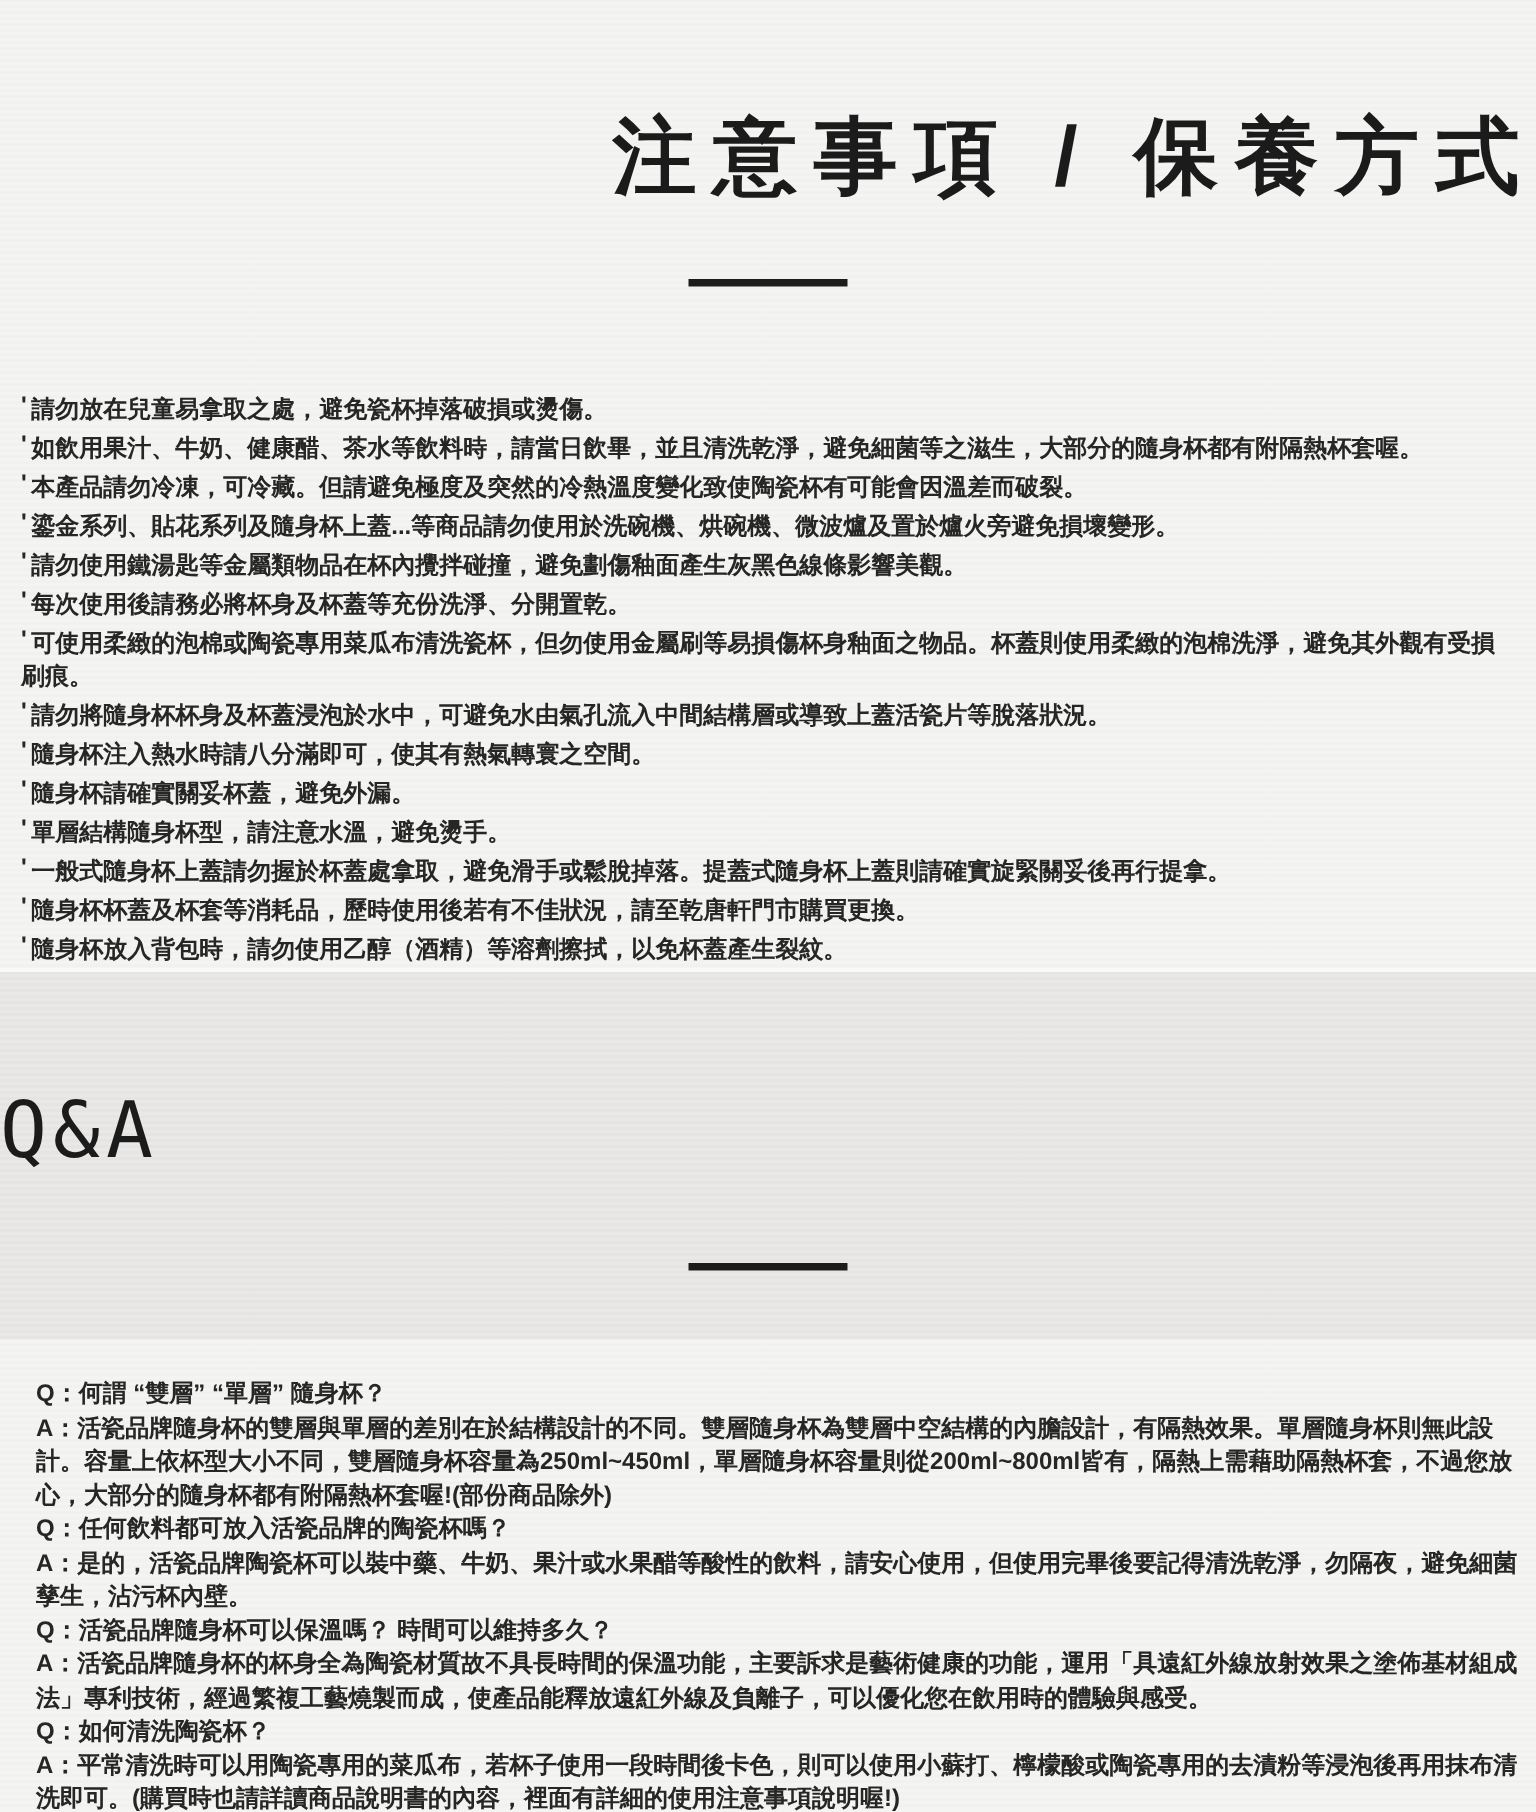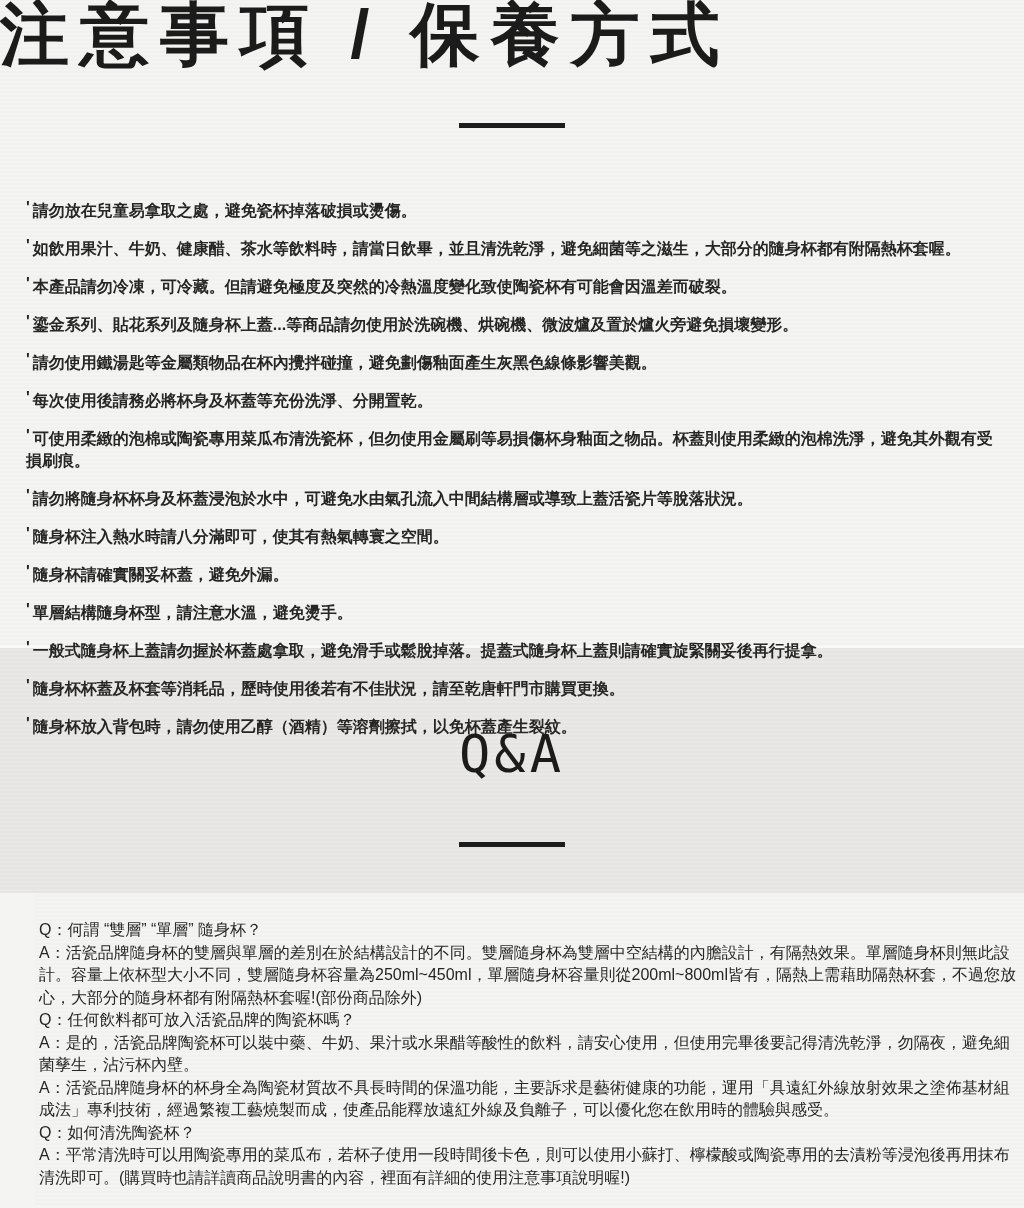--- a/index.html
+++ b/index.html
@@ -14,81 +14,81 @@
     font-family: "Liberation Sans", sans-serif;
     color: #222220;
   }
   .section-notice {
     box-sizing: border-box;
     height: 645px;
     background: #f4f4f2;
     background-image: repeating-linear-gradient(0deg, rgba(0,0,0,0.012) 0 2px, rgba(255,255,255,0.02) 2px 4px);
   }
   .page-title {
-    text-align: left;
-    font-size: 69px;
+    text-align: right;
+    font-size: 56px;
     line-height: 1;
     font-weight: 700;
     letter-spacing: 11px;
+    padding-top: 76px;
     color: #1b1b1b;
     white-space: nowrap;
   }
   .divider {
     width: 106px;
     height: 5px;
     background: #1c1c1c;
     margin: 54px auto 0 auto;
   }
   .notice-list {
     margin-top: 72px;
     padding: 0 10px;
     font-size: 16px;
     line-height: 22px;
     font-weight: 700;
     color: #262624;
   }
-  .notice-item { margin: 16px; }
+  .notice-item { margin: 4px; }
   .tick {
     display: inline-block;
     font-weight: 700;
     margin-right: 3px;
     transform: translateY(-3px);
   }
   .qa-band {
     box-sizing: border-box;
     height: 248px;
     background: #e9e8e6;
     background-image: repeating-linear-gradient(0deg, rgba(0,0,0,0.015) 0 2px, rgba(255,255,255,0.025) 2px 4px);
     border-top: 3px solid #f9f9f8;
   }
   .qa-title {
-    text-align: center;
+    text-align: left;
     font-family: "DejaVu Sans Mono", monospace;
     font-size: 52px;
     line-height: 1;
     font-weight: 500;
     letter-spacing: 4px;
     padding-top: 80px;
     color: #1b1b1b;
   }
   .qa-band .divider {
     margin-top: 62px;
     height: 5px;
   }
   .section-qa-text {
     box-sizing: border-box;
     height: 312px;
     background: #f4f4f2;
     background-image: repeating-linear-gradient(0deg, rgba(0,0,0,0.012) 0 2px, rgba(255,255,255,0.02) 2px 4px);
-    padding: 26px 8px 0 4px;
+    padding: 26px 8px 0 24px;
     font-size: 16px;
     line-height: 22.5px;
-    font-weight: 400;
+    font-weight: 700;
     color: #262624;
-    margin-left: 35px;
   }
   .qa-line { margin: 0; }
 </style>
 </head>
 <body>
 
 <div class="section-notice">
   <div class="page-title">注意事項 / 保養方式</div>
   <div class="divider"></div>
 
@@ -113,16 +113,17 @@
 <div class="qa-band">
   <div class="qa-title">Q&amp;A</div>
   <div class="divider"></div>
 </div>
 
 <div class="section-qa-text">
   <div class="qa-line"><span>Q：</span><span>何謂 “雙層” “單層” 隨身杯？</span></div>
   <div class="qa-line"><span>A：</span><span>活瓷品牌隨身杯的雙層與單層的差別在於結構設計的不同。雙層隨身杯為雙層中空結構的內膽設計，有隔熱效果。單層隨身杯則無此設計。容量上依杯型大小不同，雙層隨身杯容量為250ml~450ml，單層隨身杯容量則從200ml~800ml皆有，隔熱上需藉助隔熱杯套，不過您放心，大部分的隨身杯都有附隔熱杯套喔!(部份商品除外)</span></div>
   <div class="qa-line"><span>Q：</span><span>任何飲料都可放入活瓷品牌的陶瓷杯嗎？</span></div>
   <div class="qa-line"><span>A：</span><span>是的，活瓷品牌陶瓷杯可以裝中藥、牛奶、果汁或水果醋等酸性的飲料，請安心使用，但使用完畢後要記得清洗乾淨，勿隔夜，避免細菌孳生，沾污杯內壁。</span></div>
+  <div class="qa-line"><span>Q：</span><span>活瓷品牌隨身杯可以保溫嗎？ 時間可以維持多久？</span></div>
   <div class="qa-line"><span>A：</span><span>活瓷品牌隨身杯的杯身全為陶瓷材質故不具長時間的保溫功能，主要訴求是藝術健康的功能，運用「具遠紅外線放射效果之塗佈基材組成法」專利技術，經過繁複工藝燒製而成，使產品能釋放遠紅外線及負離子，可以優化您在飲用時的體驗與感受。</span></div>
   <div class="qa-line"><span>Q：</span><span>如何清洗陶瓷杯？</span></div>
   <div class="qa-line"><span>A：</span><span>平常清洗時可以用陶瓷專用的菜瓜布，若杯子使用一段時間後卡色，則可以使用小蘇打、檸檬酸或陶瓷專用的去漬粉等浸泡後再用抹布清洗即可。(購買時也請詳讀商品說明書的內容，裡面有詳細的使用注意事項說明喔!)</span></div>
 </div>
 
 </body></html>

